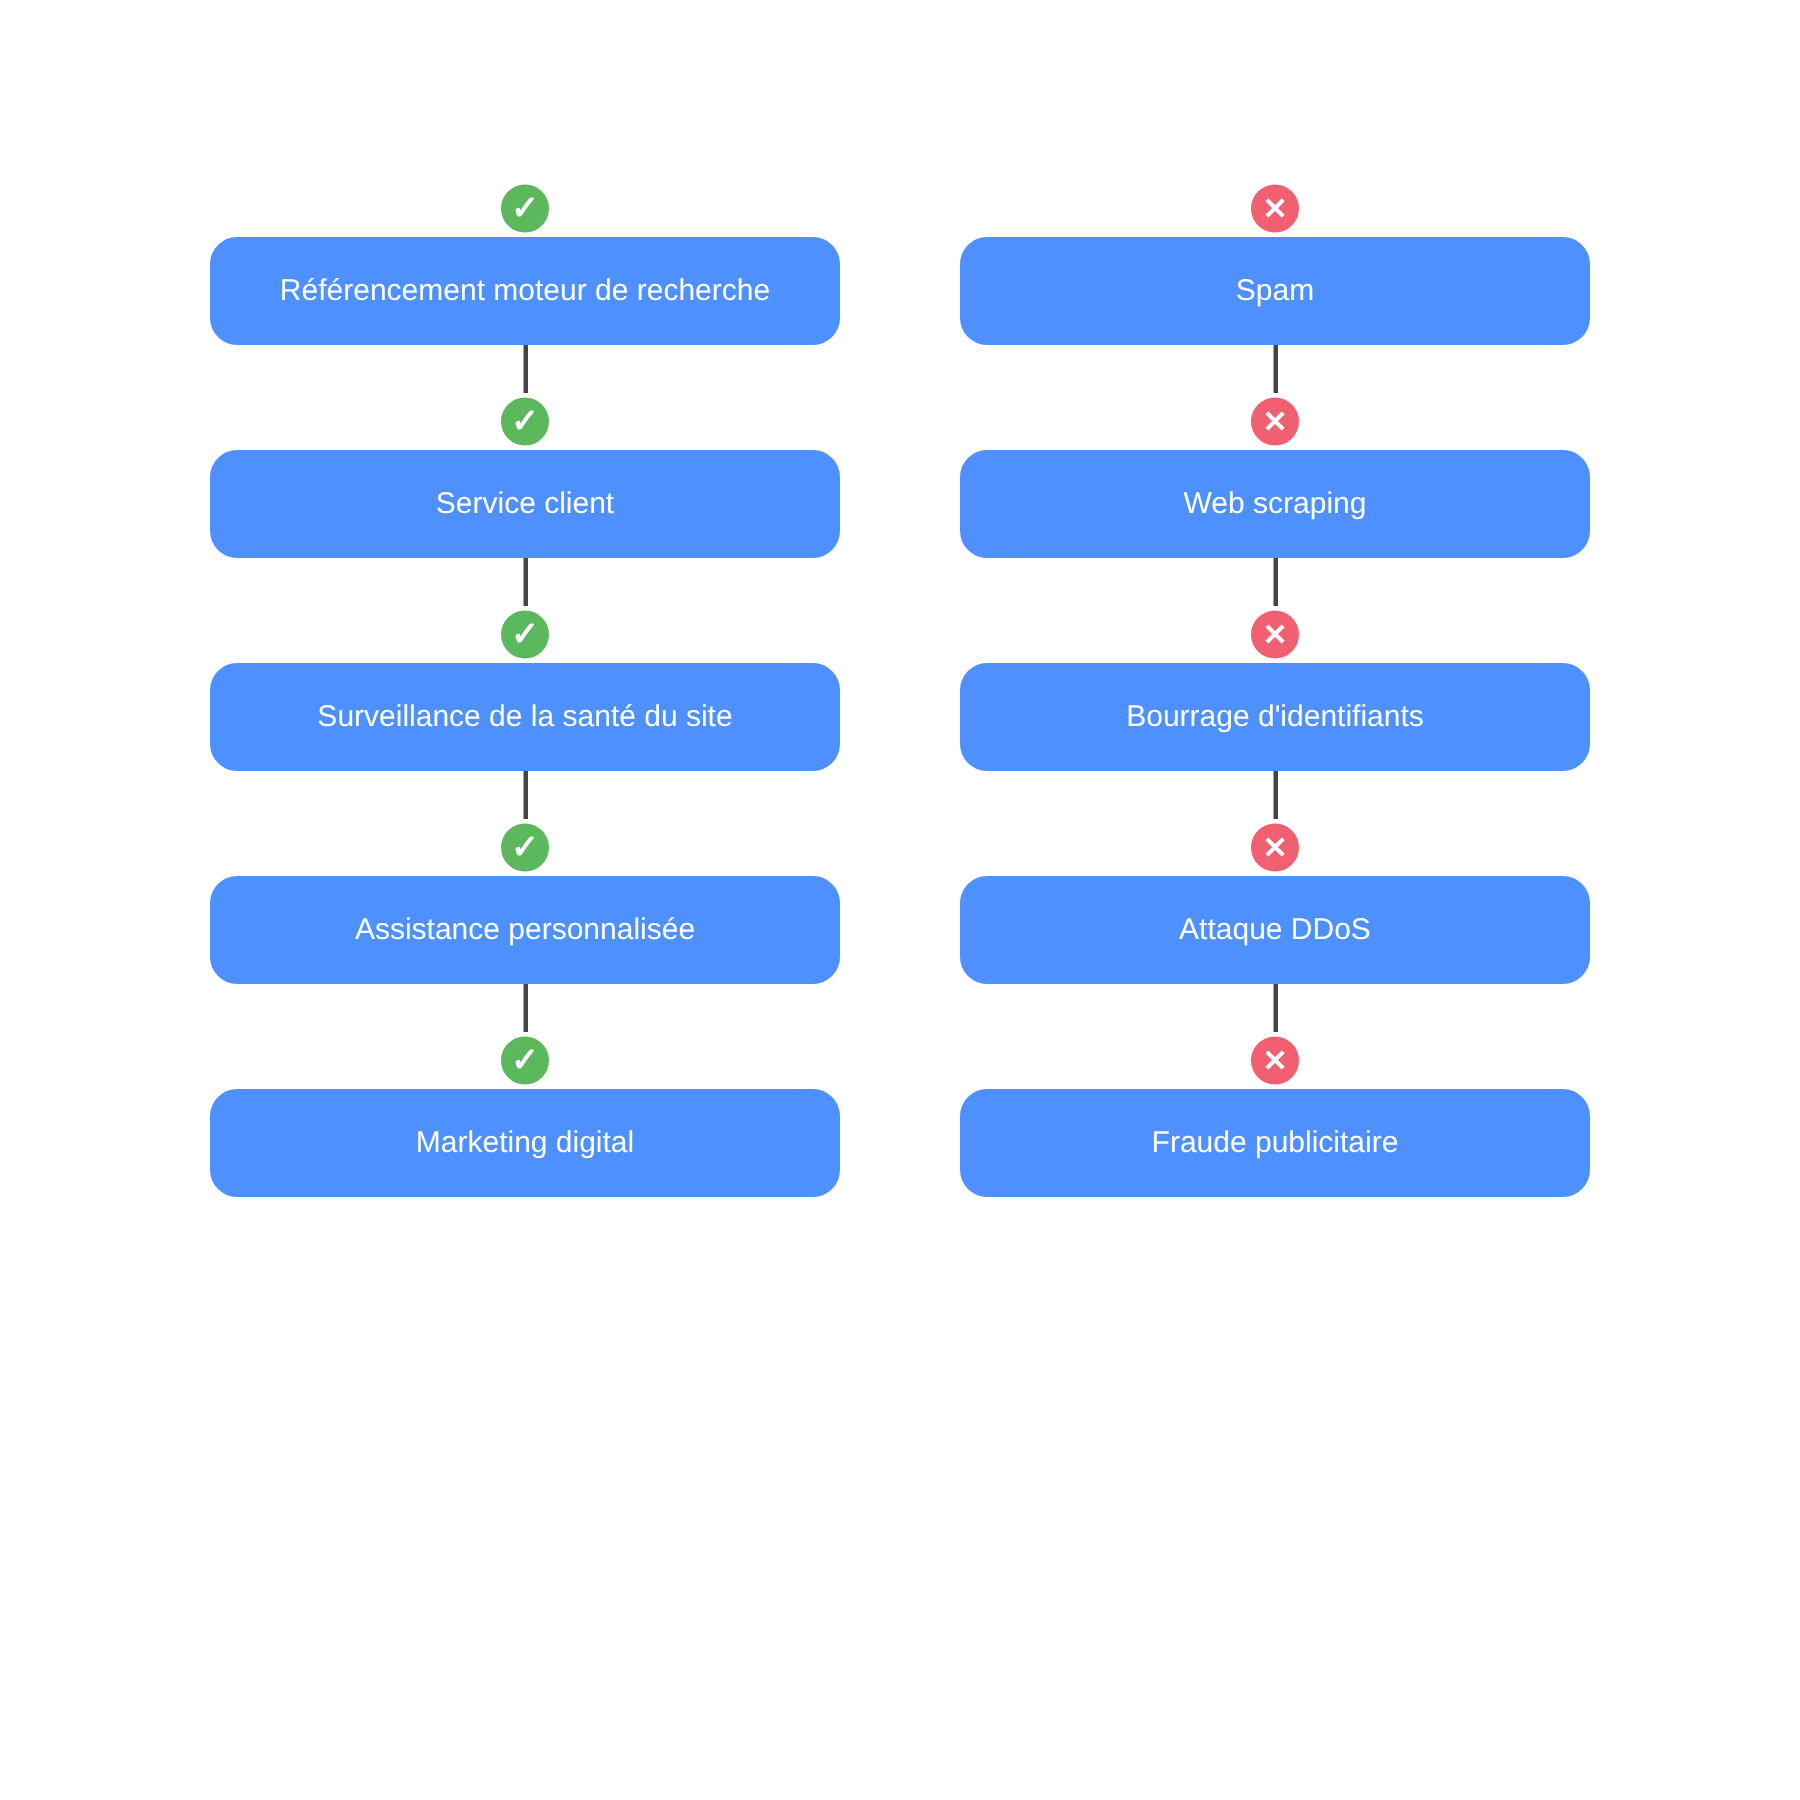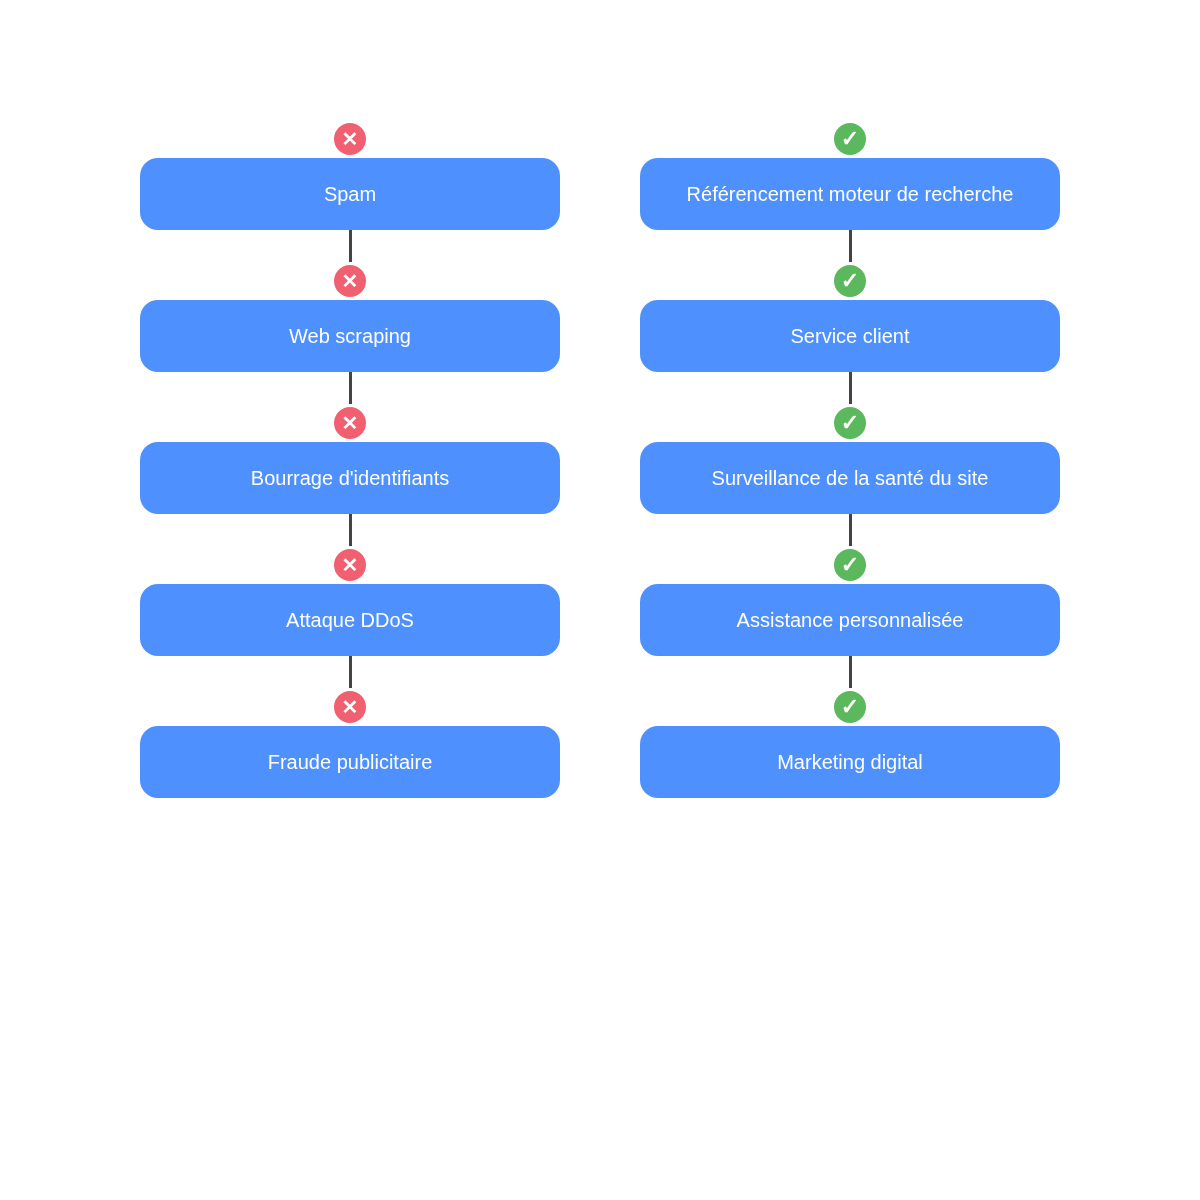--- a/index.html
+++ b/index.html
@@ -92,57 +92,20 @@
     .checkmark::before { content: '✓'; font-size: 22px; font-weight: 900; }
     .crossmark::before { content: '✕'; font-size: 20px; font-weight: 900; }
   </style>
 </head>
 <body>
 
 <h1 class="page-title"></h1>
 
 <div class="columns-wrapper">
 
-  <div class="column" id="bad-col">
-      <div class="flow-item">
-        <div class="badge badge-bad">
-          <span class="crossmark"></span>
-        </div>
-        <div class="box">Spam</div>
-      </div>
-      <div class="connector"></div>
-      <div class="flow-item">
-        <div class="badge badge-bad">
-          <span class="crossmark"></span>
-        </div>
-        <div class="box">Web scraping</div>
-      </div>
-      <div class="connector"></div>
-      <div class="flow-item">
-        <div class="badge badge-bad">
-          <span class="crossmark"></span>
-        </div>
-        <div class="box">Bourrage d'identifiants</div>
-      </div>
-      <div class="connector"></div>
-      <div class="flow-item">
-        <div class="badge badge-bad">
-          <span class="crossmark"></span>
-        </div>
-        <div class="box">Attaque DDoS</div>
-      </div>
-      <div class="connector"></div>
-      <div class="flow-item">
-        <div class="badge badge-bad">
-          <span class="crossmark"></span>
-        </div>
-        <div class="box">Fraude publicitaire</div>
-      </div>
-    </div>
-
   <div class="column" id="good-col">
       <div class="flow-item">
         <div class="badge badge-good">
           <span class="checkmark"></span>
         </div>
         <div class="box">Référencement moteur
 de recherche</div>
       </div>
       <div class="connector"></div>
       <div class="flow-item">
@@ -167,13 +130,50 @@
       </div>
       <div class="connector"></div>
       <div class="flow-item">
         <div class="badge badge-good">
           <span class="checkmark"></span>
         </div>
         <div class="box">Marketing digital</div>
       </div>
     </div>
 
+  <div class="column" id="bad-col">
+      <div class="flow-item">
+        <div class="badge badge-bad">
+          <span class="crossmark"></span>
+        </div>
+        <div class="box">Spam</div>
+      </div>
+      <div class="connector"></div>
+      <div class="flow-item">
+        <div class="badge badge-bad">
+          <span class="crossmark"></span>
+        </div>
+        <div class="box">Web scraping</div>
+      </div>
+      <div class="connector"></div>
+      <div class="flow-item">
+        <div class="badge badge-bad">
+          <span class="crossmark"></span>
+        </div>
+        <div class="box">Bourrage d'identifiants</div>
+      </div>
+      <div class="connector"></div>
+      <div class="flow-item">
+        <div class="badge badge-bad">
+          <span class="crossmark"></span>
+        </div>
+        <div class="box">Attaque DDoS</div>
+      </div>
+      <div class="connector"></div>
+      <div class="flow-item">
+        <div class="badge badge-bad">
+          <span class="crossmark"></span>
+        </div>
+        <div class="box">Fraude publicitaire</div>
+      </div>
+    </div>
+
 </div>
 
 </body></html>

